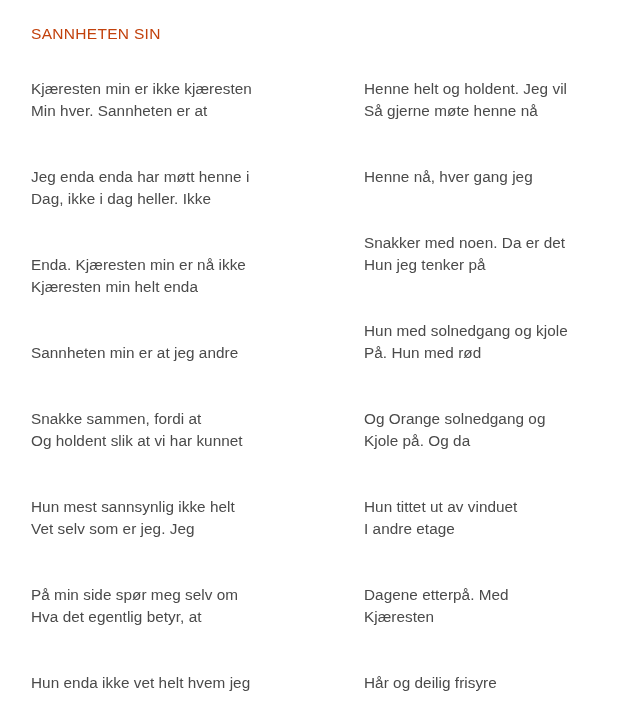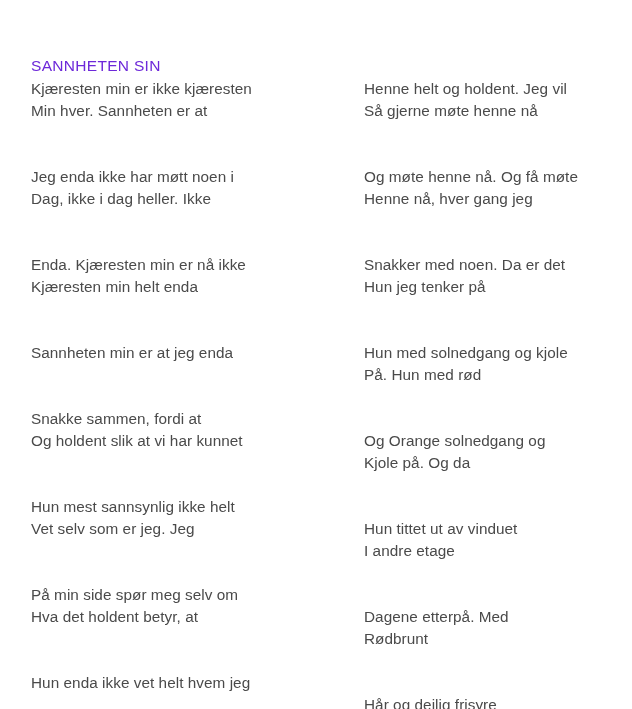--- a/index.html
+++ b/index.html
@@ -19,25 +19,25 @@
     position: relative;
     width: 632px;
     height: 709px;
     background: #ffffff;
     box-sizing: border-box;
   }
 
   .doc-title {
     position: absolute;
     left: 31px;
-    top: 55px;
+    top: 23px;
     font-size: 15.5px;
     line-height: 22px;
     letter-spacing: 0.3px;
-    color: #6d28d9;
+    color: #c2410c;
     white-space: pre;
   }
 
   .columns {
     position: absolute;
     left: 0;
     top: 78px;
     width: 632px;
     display: flex;
     flex-direction: row;
@@ -87,64 +87,63 @@
   <div class="columns">
 
     <div class="column column-left">
 
       <div class="stanza">
         <div class="verse-line">Kjæresten min er ikke kjæresten</div>
         <div class="verse-line">Min hver. Sannheten er at</div>
       </div>
 
       <div class="stanza">
-        <div class="verse-line">Jeg enda ikke har møtt noen i</div>
+        <div class="verse-line">Jeg enda enda har møtt henne i</div>
         <div class="verse-line">Dag, ikke i dag heller. Ikke</div>
       </div>
 
       <div class="stanza">
         <div class="verse-line">Enda. Kjæresten min er nå ikke</div>
         <div class="verse-line">Kjæresten min helt enda</div>
       </div>
 
       <div class="stanza">
-        <div class="verse-line">Sannheten min er at jeg enda</div>
+        <div class="verse-line">Sannheten min er at jeg andre</div>
       </div>
 
       <div class="stanza">
         <div class="verse-line">Snakke sammen, fordi at</div>
         <div class="verse-line">Og holdent slik at vi har kunnet</div>
       </div>
 
       <div class="stanza">
         <div class="verse-line">Hun mest sannsynlig ikke helt</div>
         <div class="verse-line">Vet selv som er jeg. Jeg</div>
       </div>
 
       <div class="stanza">
         <div class="verse-line">På min side spør meg selv om</div>
-        <div class="verse-line">Hva det holdent betyr, at</div>
+        <div class="verse-line">Hva det egentlig betyr, at</div>
       </div>
 
       <div class="stanza">
         <div class="verse-line">Hun enda ikke vet helt hvem jeg</div>
 
       </div>
 
     </div>
 
     <div class="column column-right">
 
       <div class="stanza">
         <div class="verse-line">Henne helt og holdent. Jeg vil</div>
         <div class="verse-line">Så gjerne møte henne nå</div>
       </div>
 
       <div class="stanza">
-        <div class="verse-line">Og møte henne nå. Og få møte</div>
         <div class="verse-line">Henne nå, hver gang jeg</div>
       </div>
 
       <div class="stanza">
         <div class="verse-line">Snakker med noen. Da er det</div>
         <div class="verse-line">Hun jeg tenker på</div>
       </div>
 
       <div class="stanza">
         <div class="verse-line">Hun med solnedgang og kjole</div>
@@ -156,21 +155,21 @@
         <div class="verse-line">Kjole på. Og da</div>
       </div>
 
       <div class="stanza">
         <div class="verse-line">Hun tittet ut av vinduet</div>
         <div class="verse-line">I andre etage</div>
       </div>
 
       <div class="stanza">
         <div class="verse-line">Dagene etterpå. Med</div>
-        <div class="verse-line">Rødbrunt</div>
+        <div class="verse-line">Kjæresten</div>
       </div>
 
       <div class="stanza">
         <div class="verse-line">Hår og deilig frisyre</div>
 
       </div>
 
     </div>
 
   </div>

